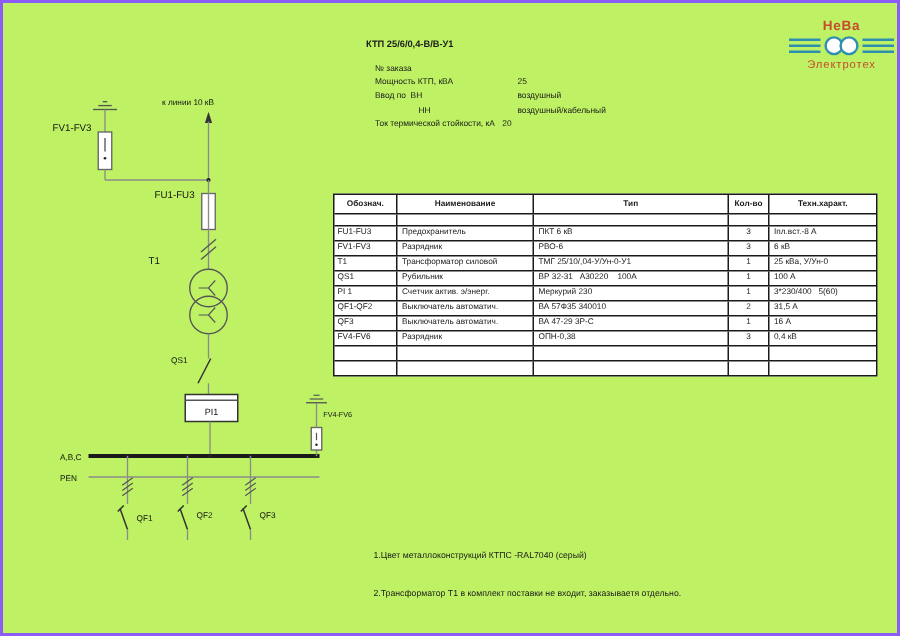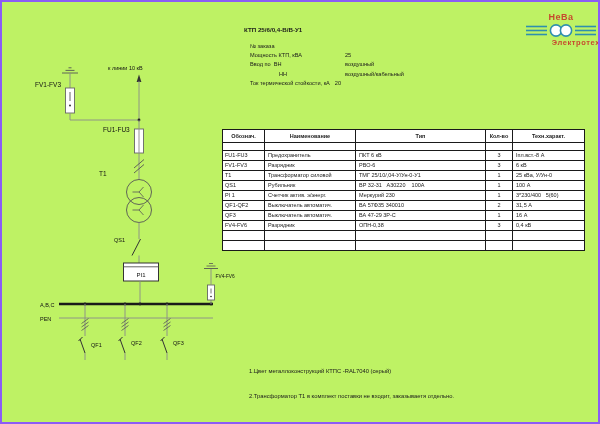--- a/index.html
+++ b/index.html
@@ -2,21 +2,21 @@
 <html><head>
 <meta charset="utf-8">
 <style>
   html,body{margin:0;padding:0;background:#e9e9e9;}
   .sheet{position:relative;width:600px;height:424px;background:#bef264;margin:0 auto;
          border:2px solid #8b5cf6;box-sizing:border-box;overflow:hidden;
          font-family:"Liberation Sans", sans-serif;color:#1a1a1a;}
   
   .logo{position:absolute;left:520px;top:11px;width:78px;text-align:center;line-height:1;}
   .logo-top{font-size:9px;font-weight:bold;color:#c64a2e;letter-spacing:0.5px;}
-  .logo-bottom{font-size:7.5px;font-weight:bold;color:#c64a2e;letter-spacing:0.6px;margin-top:1px;text-align:right;}
+  .logo-bottom{font-size:7.5px;font-weight:normal;color:#c64a2e;letter-spacing:0.6px;margin-top:1px;}
   .logo svg{display:block;margin:1px auto 0 auto;}
   
   .title{position:absolute;left:242px;top:24px;font-size:6.2px;font-weight:bold;white-space:pre;}
   .hdr-info{position:absolute;left:248px;top:41px;font-size:5.6px;}
   .hrow{display:flex;margin-bottom:3.2px;white-space:pre;}
   .hrow .lbl{width:95px;white-space:pre;}
   .hrow.indent .lbl{padding-left:29px;width:66px;}
   .hrow.inline .lbl{width:auto;margin-right:5px;}
   
   .diagram{position:absolute;left:0;top:0;}

